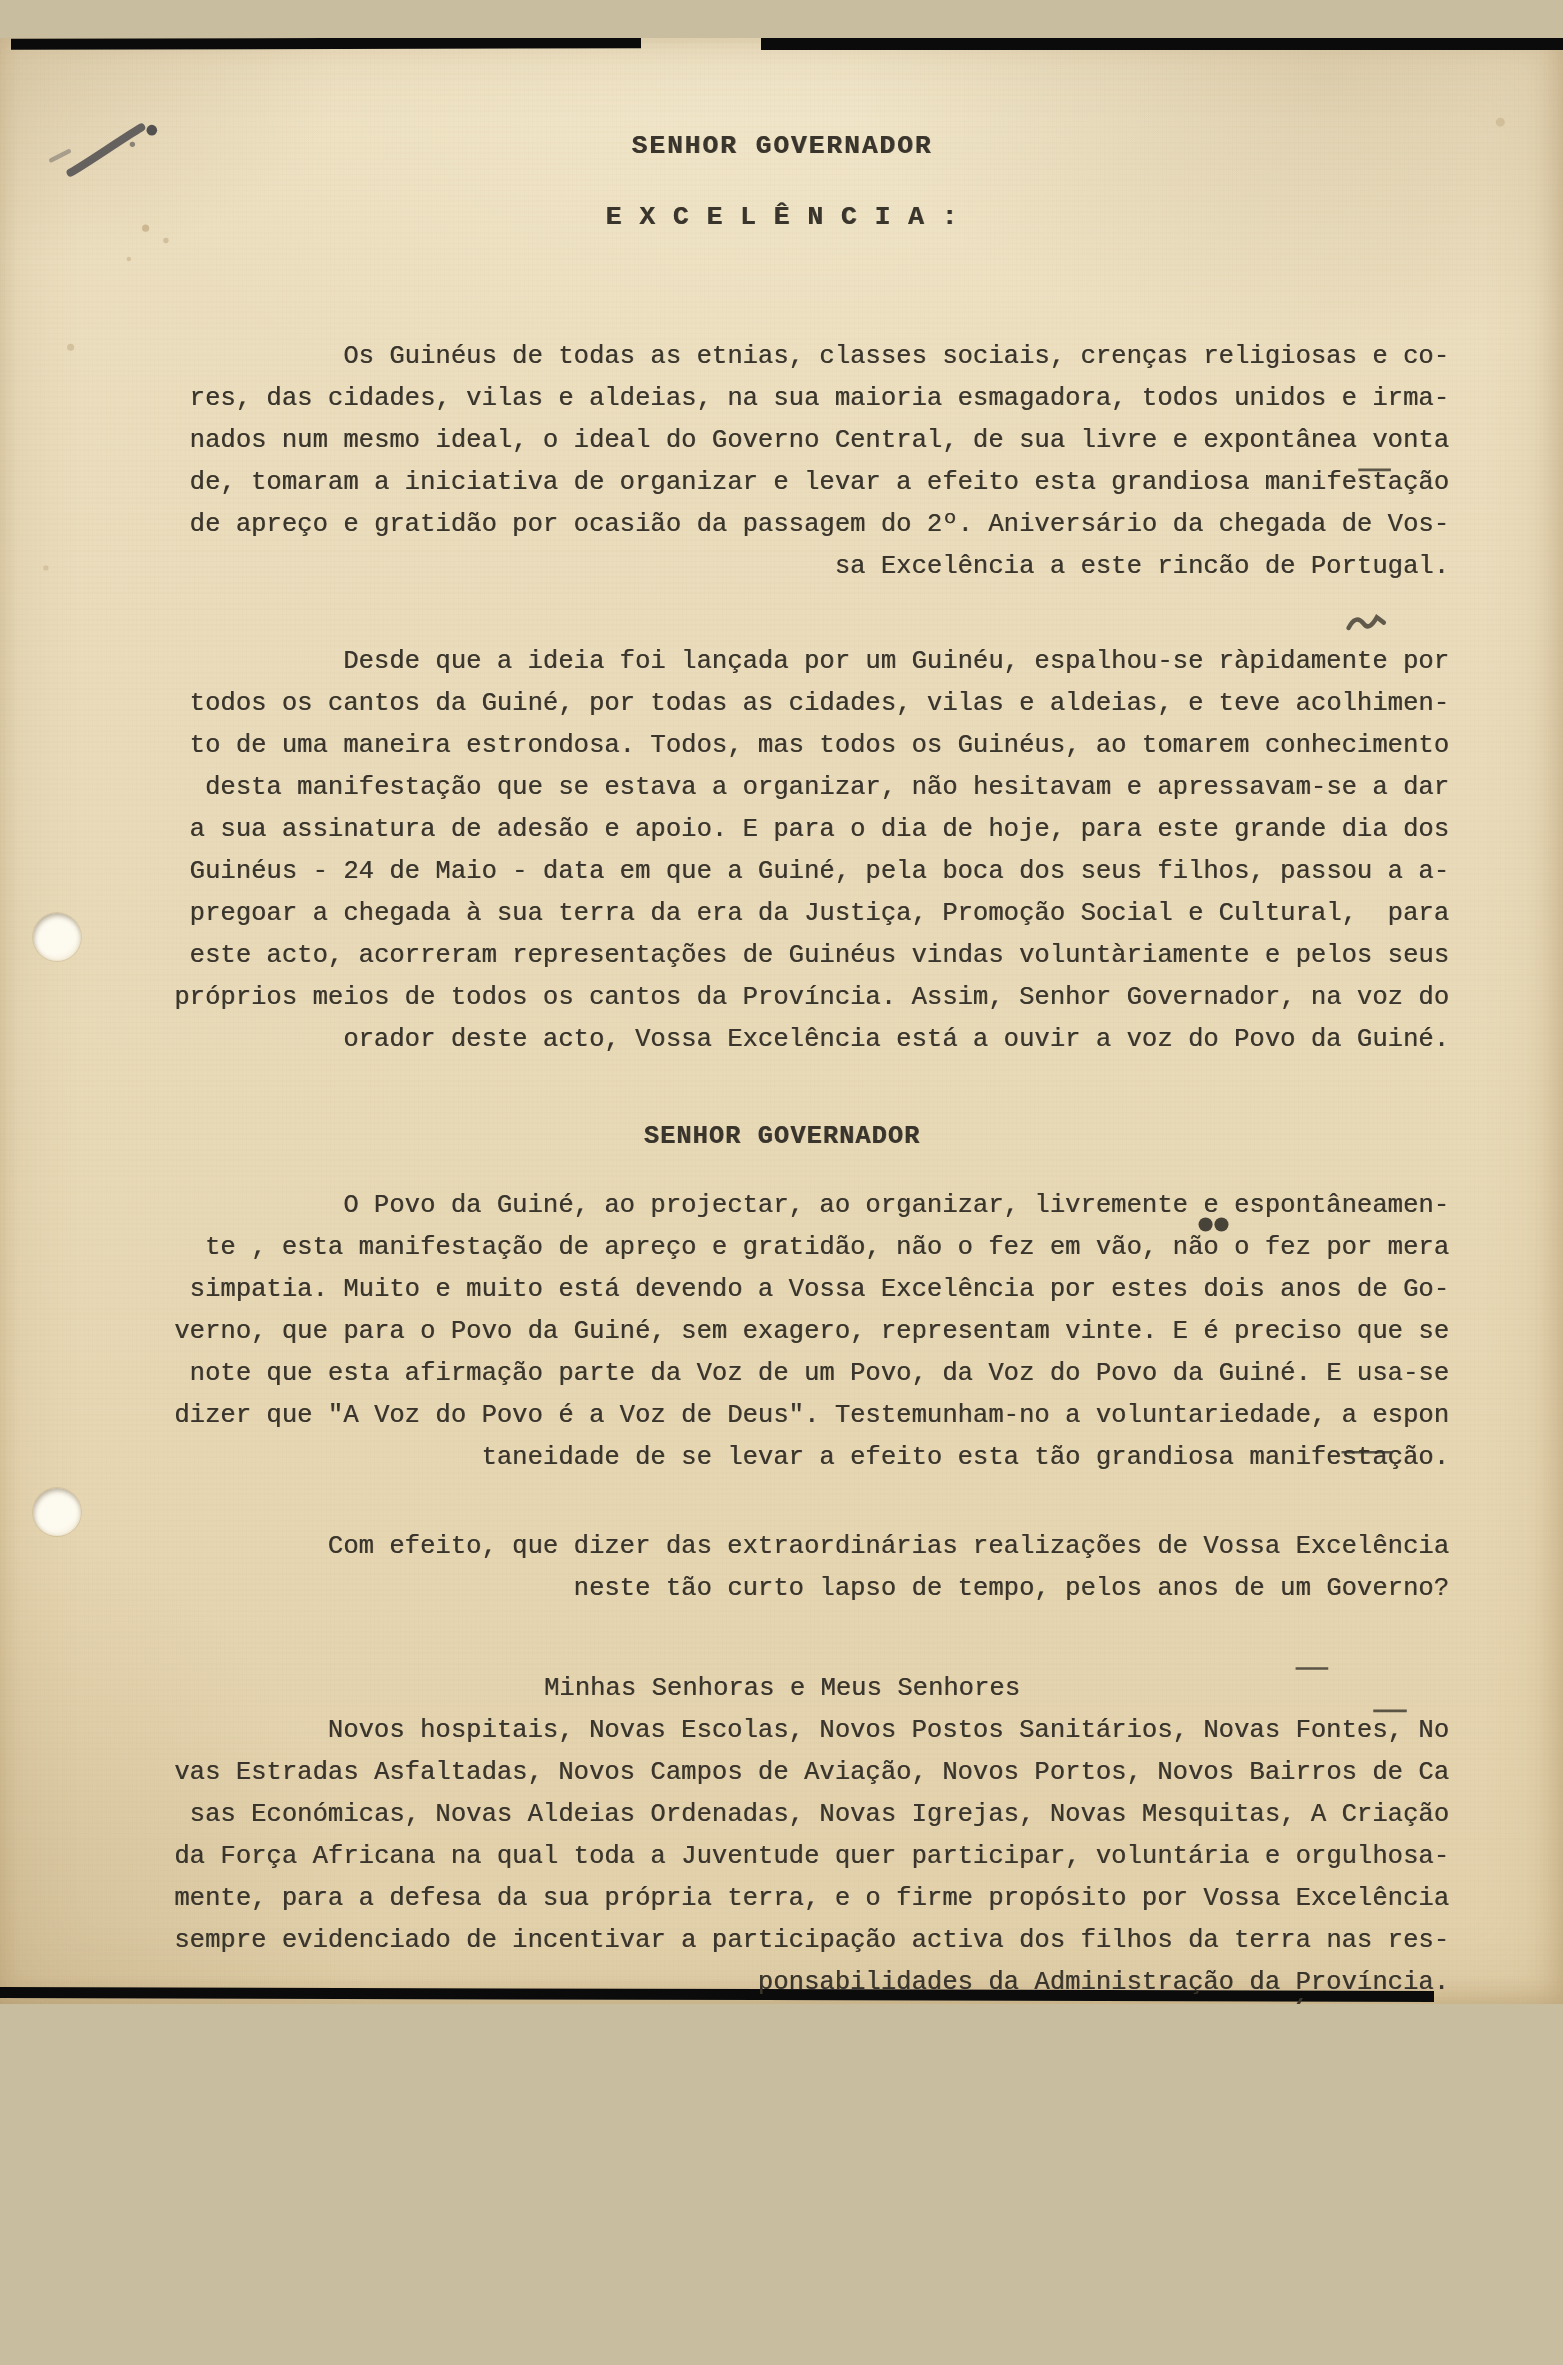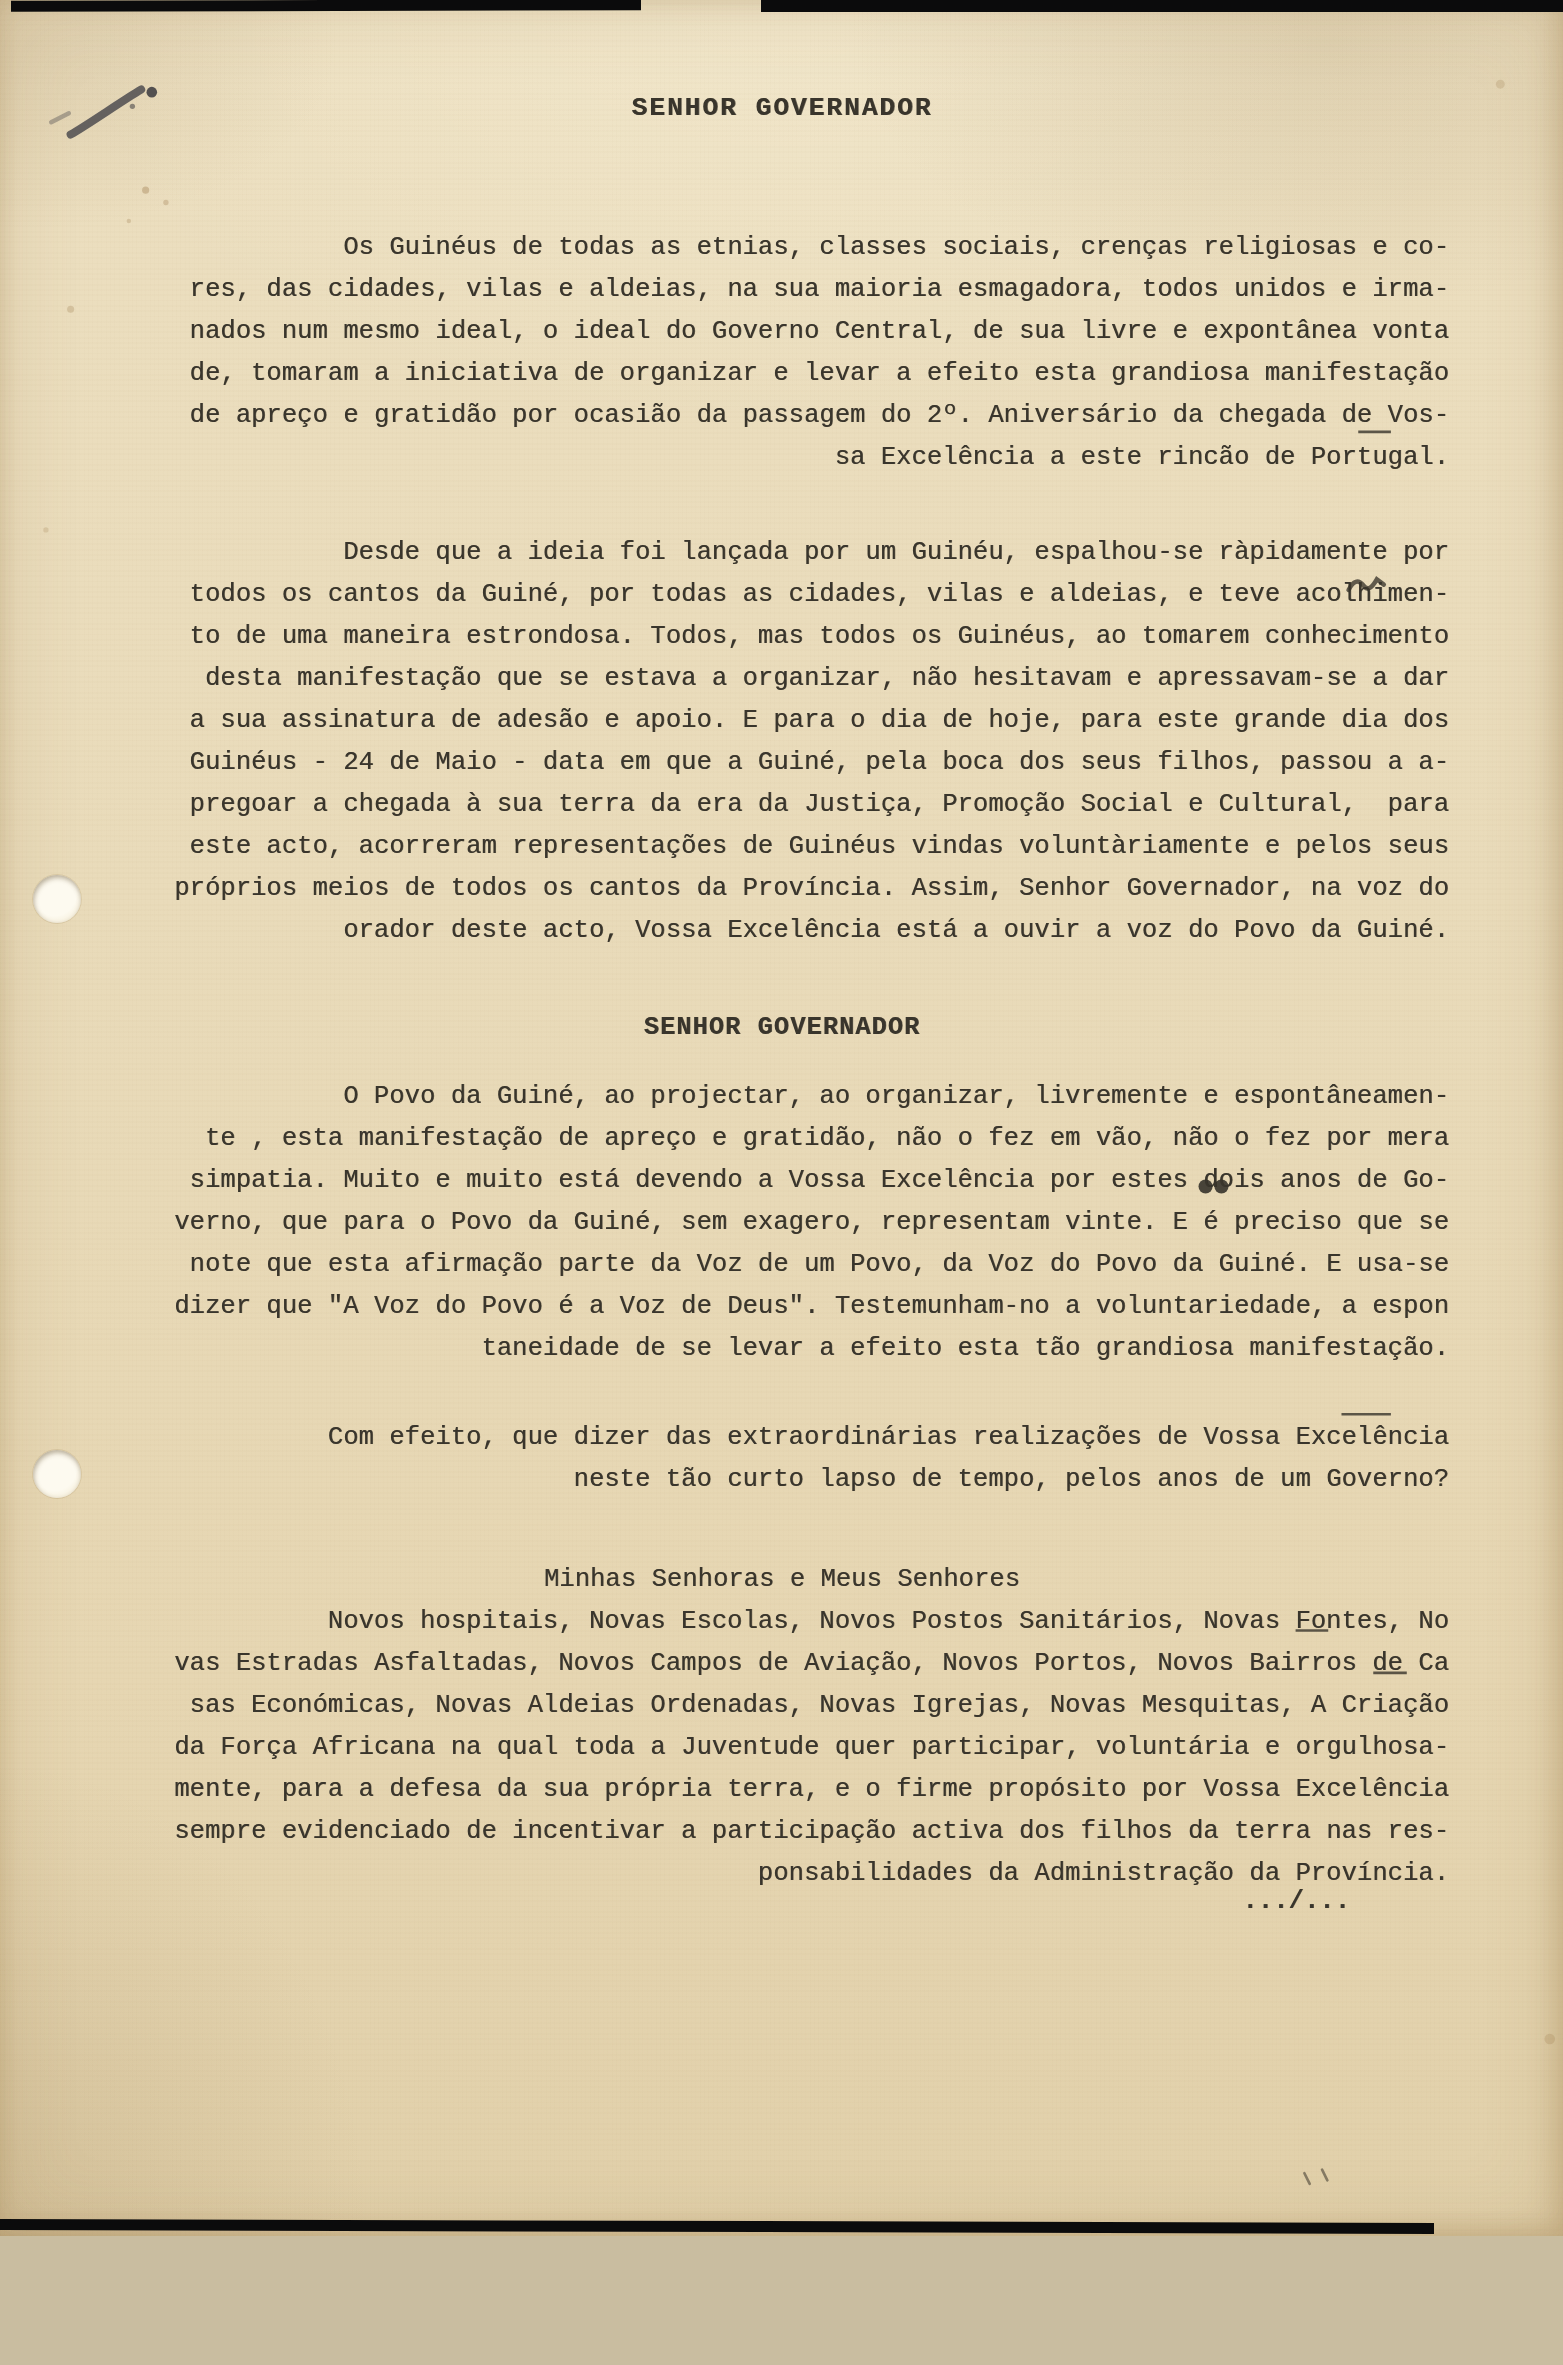--- a/index.html
+++ b/index.html
@@ -3,34 +3,35 @@
 <meta charset="utf-8">
 <style>
   html, body {
     margin: 0;
     padding: 0;
     background: #c9bda0;
   }
   .page {
     position: relative;
     width: 1563px;
-    height: 2236px;
+    height: 1966px;
     overflow: hidden;
     font-family: "Liberation Mono", "DejaVu Sans Mono", monospace;
     color: #39352c;
     background:
       radial-gradient(ellipse 794px 441px at 85% 2%, rgba(120,90,45,.12), transparent 60%),
       radial-gradient(ellipse 618px 794px at 0% 100%, rgba(125,95,50,.15), transparent 60%),
       radial-gradient(ellipse 441px 265px at 2% 2%, rgba(130,100,55,.12), transparent 70%),
       radial-gradient(ellipse 1059px 618px at 50% 0%, rgba(255,250,230,.28), transparent 70%),
       linear-gradient(180deg, #ecdfc0 0%, #e9dbba 40%, #e6d6b2 75%, #e1d0aa 100%);
     box-shadow:
       inset 0 0 79px rgba(140,105,55,.18),
       inset -10.6px 0 26.5px rgba(140,105,55,.16),
       inset 0 -8.8px 21px rgba(140,105,55,.14);
+    margin-top: 38px;
   }
   .texture {
     position: absolute;
     inset: 0;
     pointer-events: none;
     background-image:
       repeating-linear-gradient(0deg, rgba(160,130,80,.025) 0 1.8px, transparent 1.8px 5.3px),
       repeating-linear-gradient(90deg, rgba(160,130,80,.02) 0 0.9px, transparent 0.9px 4.4px);
   }
   
@@ -145,20 +146,21 @@
       <circle cx="42" cy="2560" r="7" fill="#8a6532" opacity="0.22"></circle>
       <circle cx="72" cy="2592" r="4" fill="#8a6532" opacity="0.18"></circle>
       <circle cx="1756" cy="2310" r="6" fill="#8a6532" opacity="0.18"></circle>
       <circle cx="222" cy="2636" r="3" fill="#8a6532" opacity="0.2"></circle>
       <path d="M 1478 2462 l 6 12 M 1498 2458 l 6 12" stroke="#4a4336" stroke-width="3" stroke-linecap="round" opacity="0.6"></path>
     </g>
   </svg>
 
   <div class="content">
     <div class="doc-title">SENHOR GOVERNADOR</div>
+    <div class="doc-salutation">E X C E L Ê N C I A :</div>
 
     <div class="block para b0">Os Guinéus de todas as etnias, classes sociais, crenças religiosas e co-
 res, das cidades, vilas e aldeias, na sua maioria esmagadora, todos unidos e irma-
 nados num mesmo ideal, o ideal do Governo Central, de sua livre e expontânea vonta
 de, tomaram a iniciativa de organizar e levar a efeito esta grandiosa manifestação
 de apreço e gratidão por ocasião da passagem do 2º. Aniversário da chegada de Vos-
 sa Excelência a este rincão de Portugal.</div>
     <div class="block para b1">Desde que a ideia foi lançada por um Guinéu, espalhou-se ràpidamente por
 todos os cantos da Guiné, por todas as cidades, vilas e aldeias, e teve acolhimen-
 to de uma maneira estrondosa. Todos, mas todos os Guinéus, ao tomarem conhecimento

